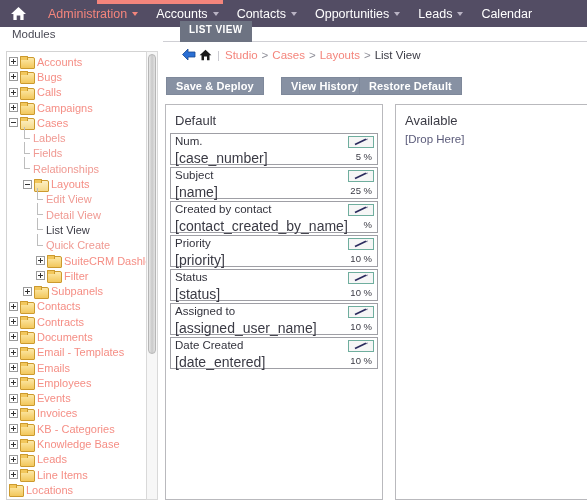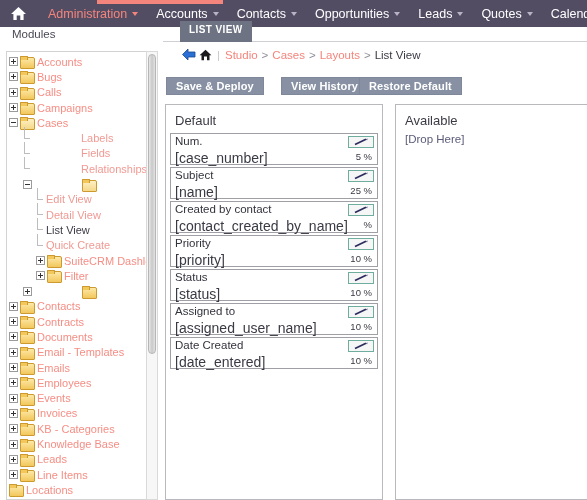--- a/index.html
+++ b/index.html
@@ -138,21 +138,21 @@
     background: #bdbdbd;
   }
   .dash::after {
     content: ""; position: absolute;
     left: 1px; top: -4px; width: 1px; height: 11px;
     background: #bdbdbd;
   }
 
   
   .ind1 { padding-left: 2px; }
-  .ind2 { padding-left: 16px; gap: 48px; }
+  .ind2 { padding-left: 16px; }
   .ind3 { padding-left: 29px; }
 
   
   #sb-scroll {
     position: absolute; top: 24px; right: 4px;
     width: 12px; height: 449px;
     background: #f7f7f7;
     border: 1px solid #d9d9d9;
   }
   #sb-thumb {
@@ -302,24 +302,20 @@
       <div class="nav-item">
         <span>Contacts</span>
         <span class="caret"></span>
       </div>
       <div class="nav-item">
         <span>Opportunities</span>
         <span class="caret"></span>
       </div>
       <div class="nav-item">
         <span>Leads</span>
-        <span class="caret"></span>
-      </div>
-      <div class="nav-item">
-        <span>Quotes</span>
         <span class="caret"></span>
       </div>
       <div class="nav-item">
         <span>Calendar</span>
       </div>
     </div>
 </div>
 
 <div id="sidebar">
   <div id="modules-label">Modules</div>

